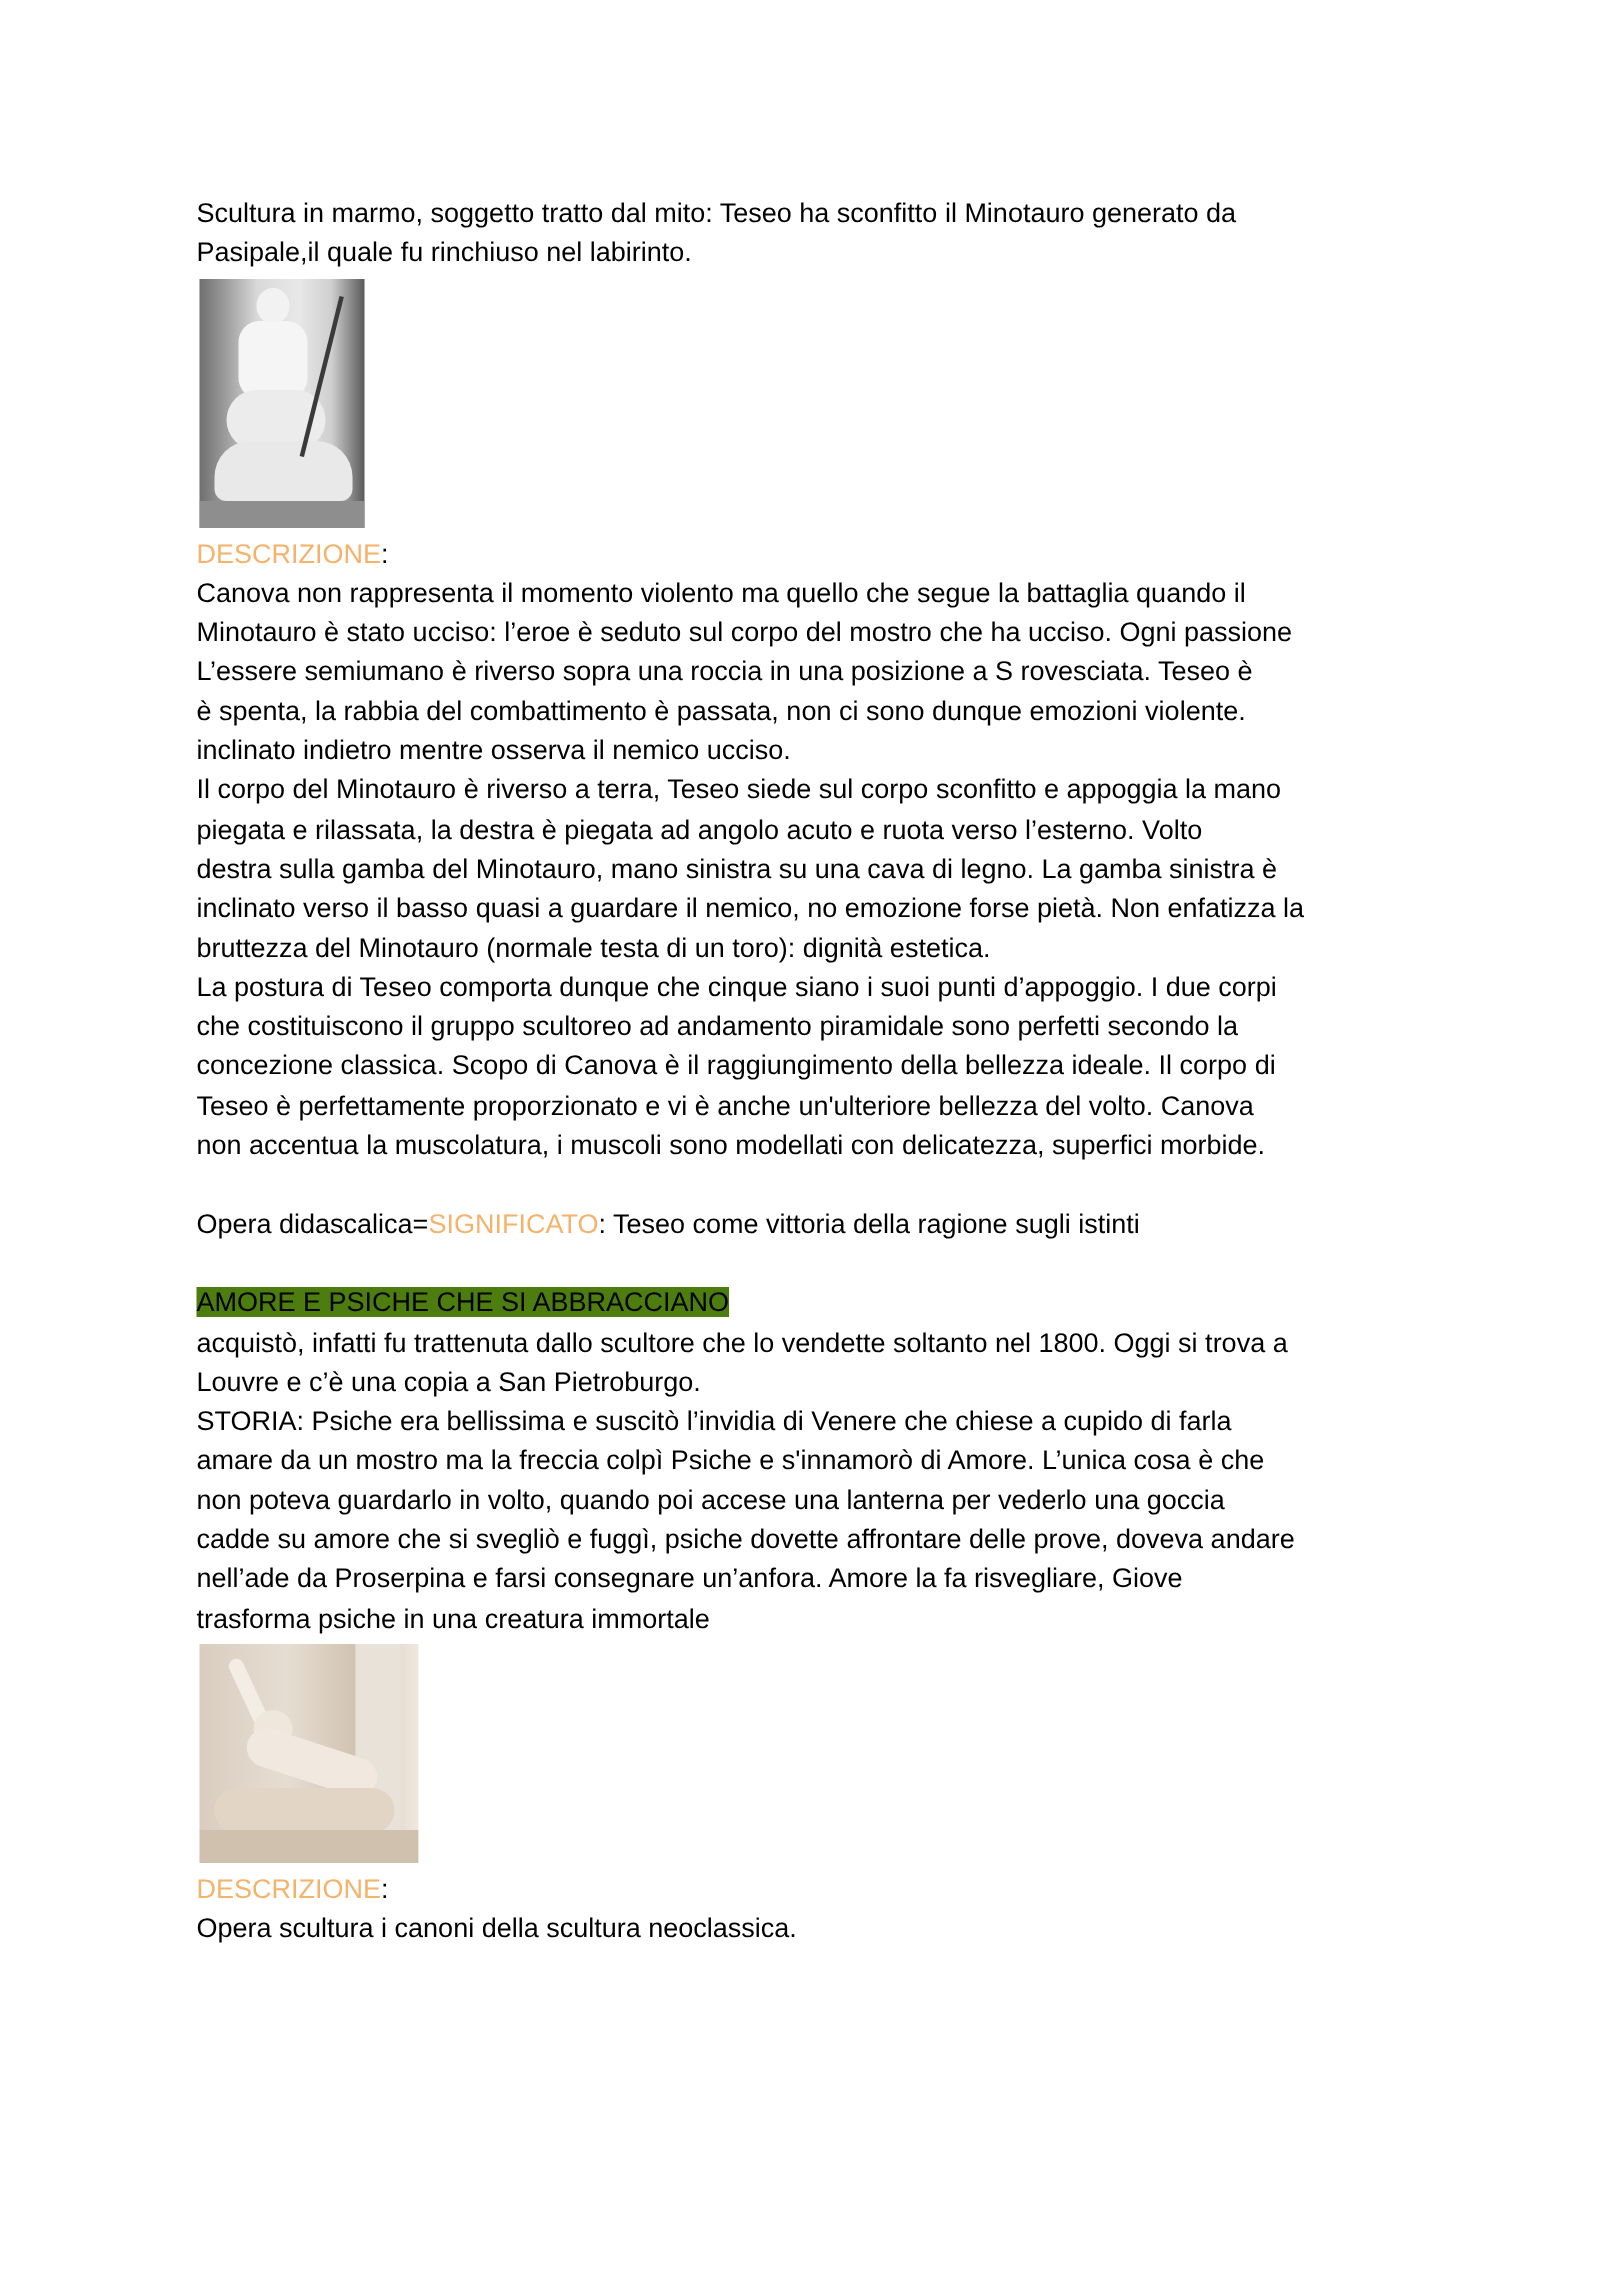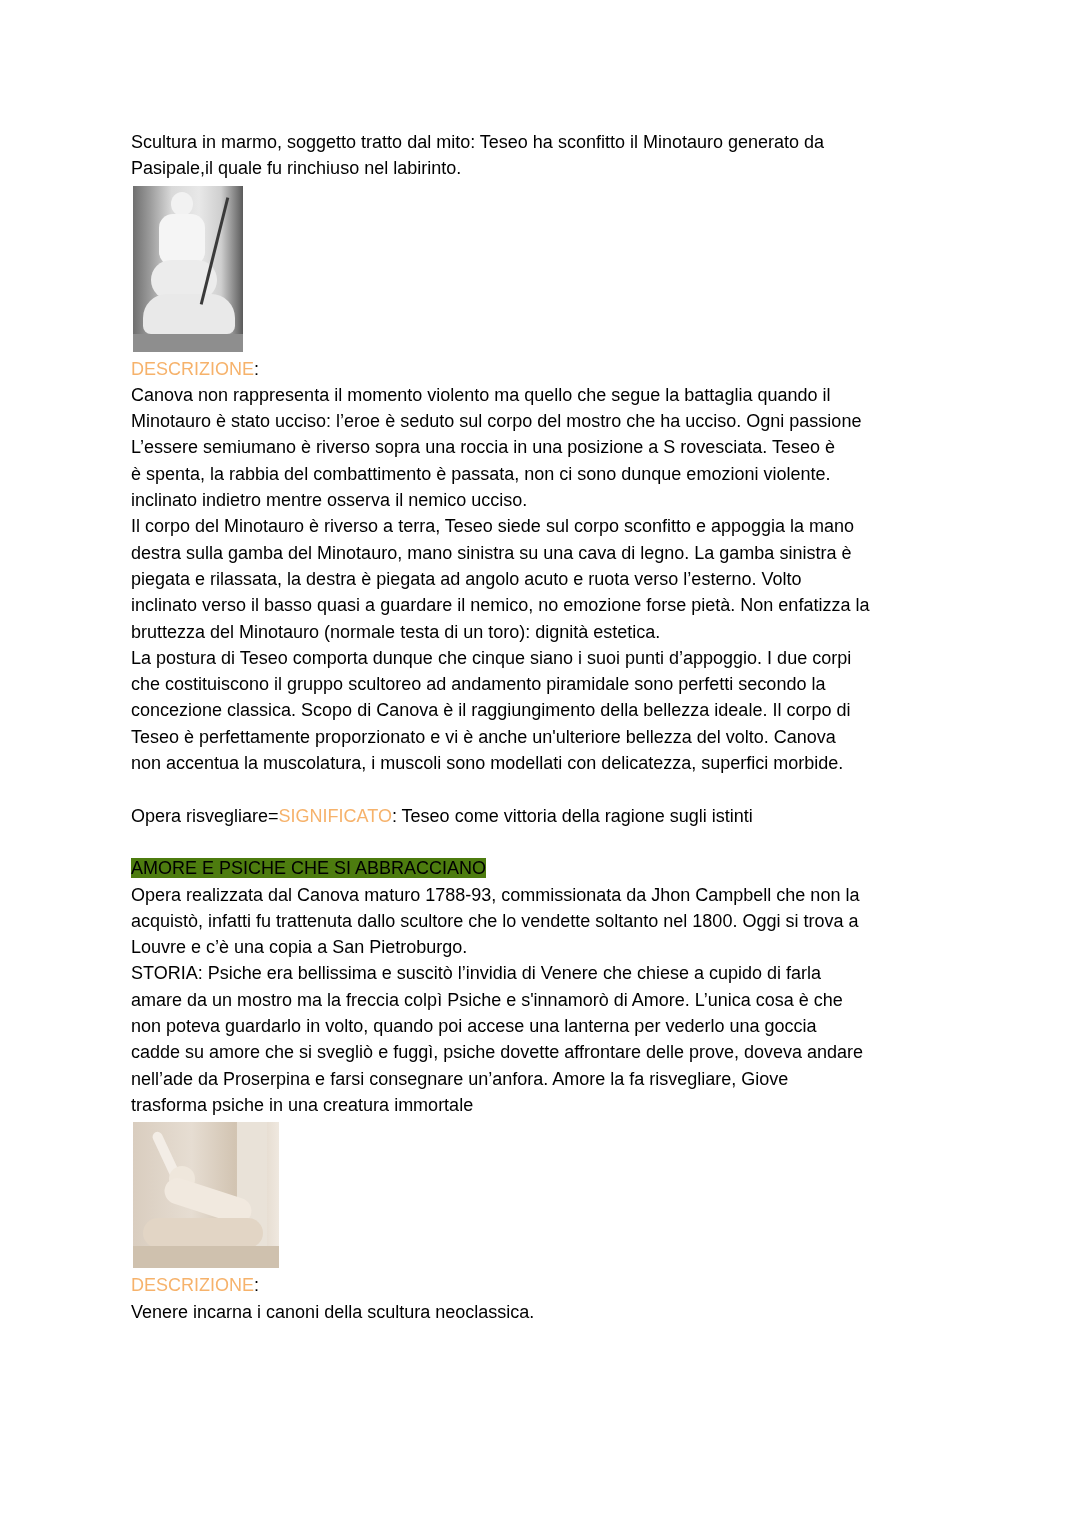--- a/index.html
+++ b/index.html
@@ -65,54 +65,53 @@
   </div>
 
   <p class="para"><span class="accent">DESCRIZIONE</span><span>:</span></p>
 
   <p class="para">Canova non rappresenta il momento violento ma quello che segue la battaglia quando il</p>
   <p class="para">Minotauro è stato ucciso: l’eroe è seduto sul corpo del mostro che ha ucciso. Ogni passione</p>
   <p class="para">L’essere semiumano è riverso sopra una roccia in una posizione a S rovesciata. Teseo è</p>
   <p class="para">è spenta, la rabbia del combattimento è passata, non ci sono dunque emozioni violente.</p>
   <p class="para">inclinato indietro mentre osserva il nemico ucciso.</p>
   <p class="para">Il corpo del Minotauro è riverso a terra, Teseo siede sul corpo sconfitto e appoggia la mano</p>
+  <p class="para">piegata e rilassata, la destra è piegata ad angolo acuto e ruota verso l’esterno. Volto</p>
   <p class="para">destra sulla gamba del Minotauro, mano sinistra su una cava di legno. La gamba sinistra è</p>
-  <p class="para">piegata e rilassata, la destra è piegata ad angolo acuto e ruota verso l’esterno. Volto</p>
   <p class="para">inclinato verso il basso quasi a guardare il nemico, no emozione forse pietà. Non enfatizza la</p>
   <p class="para">bruttezza del Minotauro (normale testa di un toro): dignità estetica.</p>
   <p class="para">La postura di Teseo comporta dunque che cinque siano i suoi punti d’appoggio. I due corpi</p>
   <p class="para">che costituiscono il gruppo scultoreo ad andamento piramidale sono perfetti secondo la</p>
   <p class="para">concezione classica. Scopo di Canova è il raggiungimento della bellezza ideale. Il corpo di</p>
   <p class="para">Teseo è perfettamente proporzionato e vi è anche un'ulteriore bellezza del volto. Canova</p>
   <p class="para">non accentua la muscolatura, i muscoli sono modellati con delicatezza, superfici morbide.</p>
 
   <div class="blank"></div>
 
-  <p class="para"><span>Opera risvegliare=</span><span class="accent">SIGNIFICATO</span><span>: Teseo come vittoria della ragione sugli istinti</span></p>
+  <p class="para"><span>Opera didascalica=</span><span class="accent">SIGNIFICATO</span><span>: Teseo come vittoria della ragione sugli istinti</span></p>
 
   <div class="blank"></div>
 
   <p class="para"><span class="heading-hl">AMORE E PSICHE CHE SI ABBRACCIANO</span></p>
 
-  <p class="para">Opera realizzata dal Canova maturo 1788-93, commissionata da Jhon Campbell che non la</p>
   <p class="para">acquistò, infatti fu trattenuta dallo scultore che lo vendette soltanto nel 1800.  Oggi si trova a</p>
   <p class="para">Louvre e c’è una copia a San Pietroburgo.</p>
   <p class="para">STORIA: Psiche era bellissima e suscitò l’invidia di Venere che chiese a cupido di farla</p>
   <p class="para">amare da un mostro ma la freccia colpì Psiche e s'innamorò di Amore. L’unica cosa è che</p>
   <p class="para">non poteva guardarlo in volto, quando poi accese una lanterna per vederlo una goccia</p>
   <p class="para">cadde su amore che si svegliò e fuggì, psiche dovette affrontare delle prove, doveva andare</p>
   <p class="para">nell’ade da Proserpina e farsi consegnare un’anfora. Amore la fa risvegliare, Giove</p>
   <p class="para">trasforma psiche in una creatura immortale</p>
 
   <div class="img-wrap img-psiche" title="Amore e Psiche - scultura in marmo di Canova">
     <div class="shape" style="left:104px;top:0;width:30px;height:146px;background:#e9e2d8;"></div>
     <div class="shape" style="left:28px;top:8px;width:10px;height:50px;background:#f3ede6;transform:rotate(-25deg);border-radius:6px;"></div>
     <div class="shape" style="left:36px;top:44px;width:26px;height:26px;border-radius:50%;background:#efe7dc;"></div>
     <div class="shape" style="left:30px;top:66px;width:90px;height:26px;border-radius:14px;background:#f1e9df;transform:rotate(18deg);"></div>
     <div class="shape" style="left:10px;top:96px;width:120px;height:30px;border-radius:16px;background:#e2d5c5;"></div>
     <div class="shape" style="left:0;top:124px;width:146px;height:22px;background:#cfc1ae;"></div>
   </div>
 
   <p class="para"><span class="accent">DESCRIZIONE</span><span>:</span></p>
 
-  <p class="para">Venere incarna i canoni della scultura neoclassica.</p>
+  <p class="para">Opera scultura i canoni della scultura neoclassica.</p>
 
 </div>
 
 </body></html>

